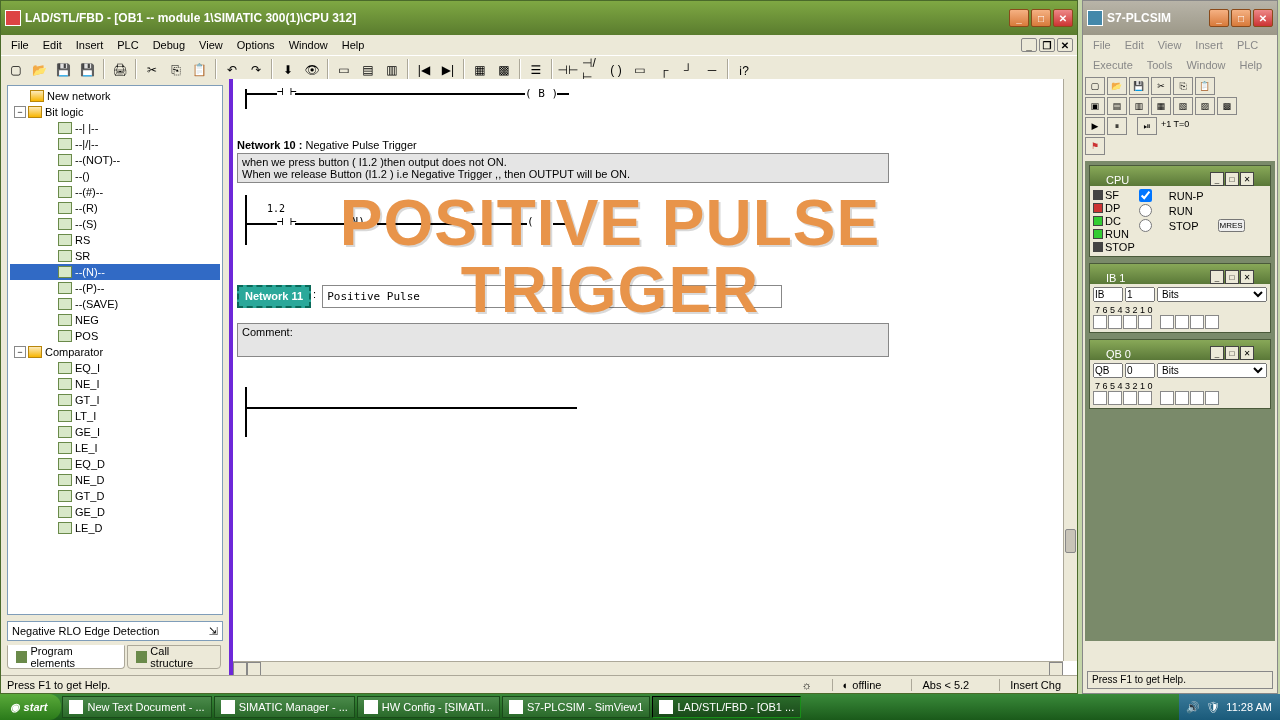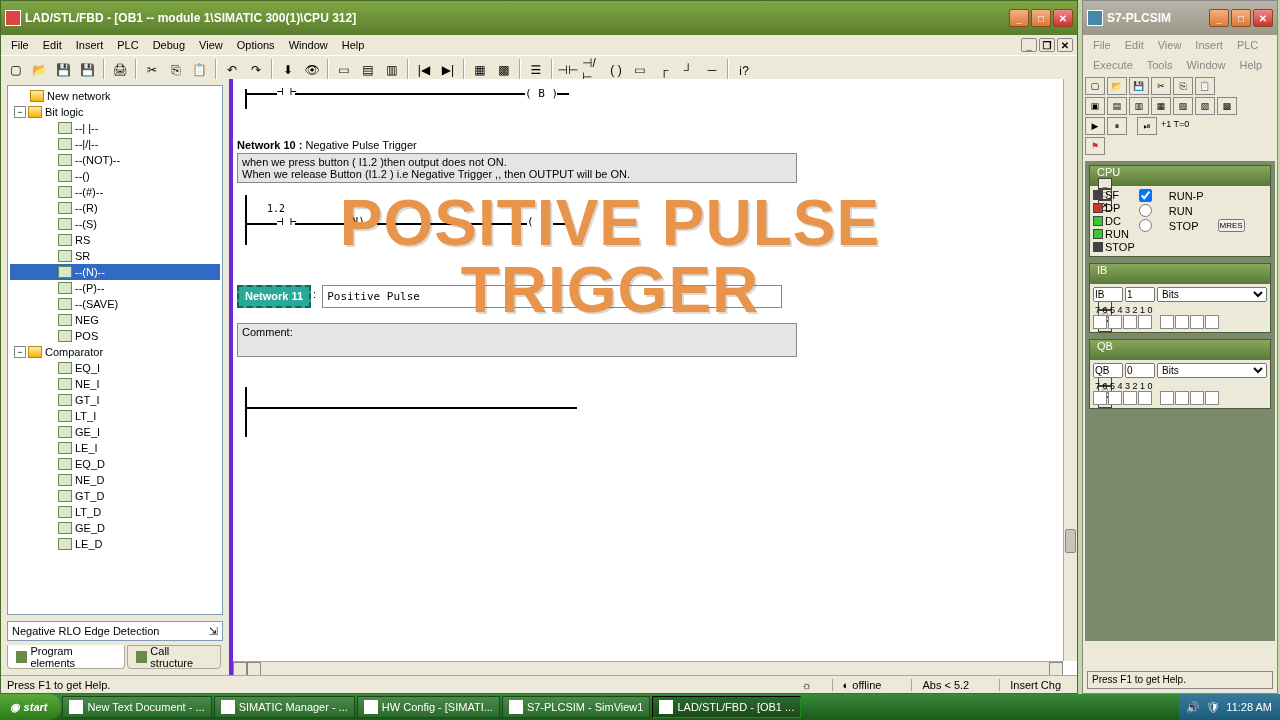--- a/index.html
+++ b/index.html
@@ -42,21 +42,21 @@
 .tab-icon { width: 12px; height: 12px; background: #6a8a4a; }
 
 .main-area { flex: 1; background: #fff; position: relative; overflow: hidden; }
 .canvas { position: absolute; left: 4px; top: 0; right: 14px; bottom: 14px; overflow: hidden; font-family: "Courier New", monospace; font-size: 12px; }
 .vscroll { position: absolute; right: 0; top: 0; width: 14px; bottom: 14px; background: #ece9d8; border-left: 1px solid #aca899; }
 .vscroll-thumb { position: absolute; left: 1px; right: 1px; background: #c8c4b8; border: 1px solid #888; border-radius: 2px; }
 .hscroll { position: absolute; left: 0; right: 14px; bottom: 0; height: 14px; background: #ece9d8; border-top: 1px solid #aca899; display:flex; }
 .hscroll-btn { width: 14px; height: 14px; background: #ece9d8; border: 1px solid #888; }
 
 .network-title { font-weight: bold; }
-.comment-box { background: #e5e5e5; border: 1px solid #888; padding: 2px 4px; margin: 2px 0; width: 560px; }
+.comment-box { background: #e5e5e5; border: 1px solid #888; padding: 2px 4px; margin: 2px 0; width: 652px; }
 .rung { position: relative; height: 50px; }
 .rung .rail { position: absolute; left: 8px; top: 10px; bottom: 0; width: 2px; background: #000; }
 .rung .wire { position: absolute; top: 28px; height: 2px; background: #000; }
 .contact { position: absolute; font-family: monospace; }
 
 .net11-header { display: flex; margin-top: 40px; }
 .net11-label { background: #2aa89a; border: 2px dashed #0a6858; color: #fff; font-weight: bold; padding: 3px 6px; font-family: monospace; }
 .net11-input { flex: 0 0 460px; border: 1px solid #888; padding: 2px 4px; margin-left: 4px; font-family: monospace; background:#fff; }
 
 .overlay-text { position: absolute; left: 310px; top: 190px; width: 600px; font-size: 64px; font-weight: 900; color: #e8944a; text-align: center; line-height: 1.05; font-family: Arial Black, Arial, sans-serif; letter-spacing: 1px; text-shadow: 2px 2px 0 rgba(0,0,0,0.15); pointer-events: none; z-index: 50; }
@@ -67,21 +67,21 @@
 
 .plcsim-window { position: absolute; left: 1082px; top: 0; width: 196px; height: 694px; background: #ece9d8; border: 1px solid #888; }
 .plcsim-window .titlebar { background: linear-gradient(to bottom,#b8b4a8,#9c9888); }
 .plcsim-window .menubar { font-size: 10px; color: #888; }
 .plcsim-toolbars { padding: 2px; }
 .plcsim-row { display: flex; gap: 2px; margin-bottom: 2px; flex-wrap: wrap; }
 .pbtn { width: 20px; height: 18px; background: #ece9d8; border: 1px solid #888; display:flex; align-items:center; justify-content:center; font-size:9px; }
 
 .sim-mdi { background: #7a8a6a; margin: 2px; height: 480px; padding: 4px; position: relative; }
 .sim-widget { background: #ece9d8; border: 1px solid #4a5a3a; margin-bottom: 6px; }
-.sim-widget-title { height: 20px; background: linear-gradient(to bottom,#88a858,#5a7838); display: flex; align-items: flex-start; padding: 0 7px; color: #fff; font-size: 10px; flex-direction: column; }
+.sim-widget-title { height: 20px; background: linear-gradient(to bottom,#88a858,#5a7838); display: flex; align-items: flex-end; padding: 0 16px; color: #fff; font-size: 10px; }
 .sim-widget-title .sp { flex: 1; }
 .sim-widget-title .wbtn { width: 14px; height: 14px; background: #ece9d8; border: 1px solid #444; margin-left: 1px; display:flex; align-items:center; justify-content:center; font-size:8px; color:#000; cursor:pointer;}
 .cpu-body { padding: 3px; display: flex; gap: 4px; }
 .led-col { display: flex; flex-direction: column; gap: 1px; }
 .led-row { display: flex; align-items: center; gap: 2px; font-size: 9px; }
 .led { width: 10px; height: 10px; border: 1px solid #444; }
 .led.green { background: #3c3; } .led.red { background: #c33; } .led.off { background: #444; }
 .radio-col { display: flex; flex-direction: column; gap: 2px; font-size: 10px; }
 .radio-row { display: flex; align-items: center; gap: 17px; }
 .io-body { padding: 3px; }
@@ -279,24 +279,20 @@
               <div class="tree-item indent2">
                 <span class="tree-icon elem-icon"></span>
                 <span>NE_D</span>
               </div>
               <div class="tree-item indent2">
                 <span class="tree-icon elem-icon"></span>
                 <span>GT_D</span>
               </div>
               <div class="tree-item indent2">
                 <span class="tree-icon elem-icon"></span>
-                <span>LT_D</span>
-              </div>
-              <div class="tree-item indent2">
-                <span class="tree-icon elem-icon"></span>
                 <span>GE_D</span>
               </div>
               <div class="tree-item indent2">
                 <span class="tree-icon elem-icon"></span>
                 <span>LE_D</span>
               </div>
             </div>
         </div>
       </div>
       <div class="status-line">

